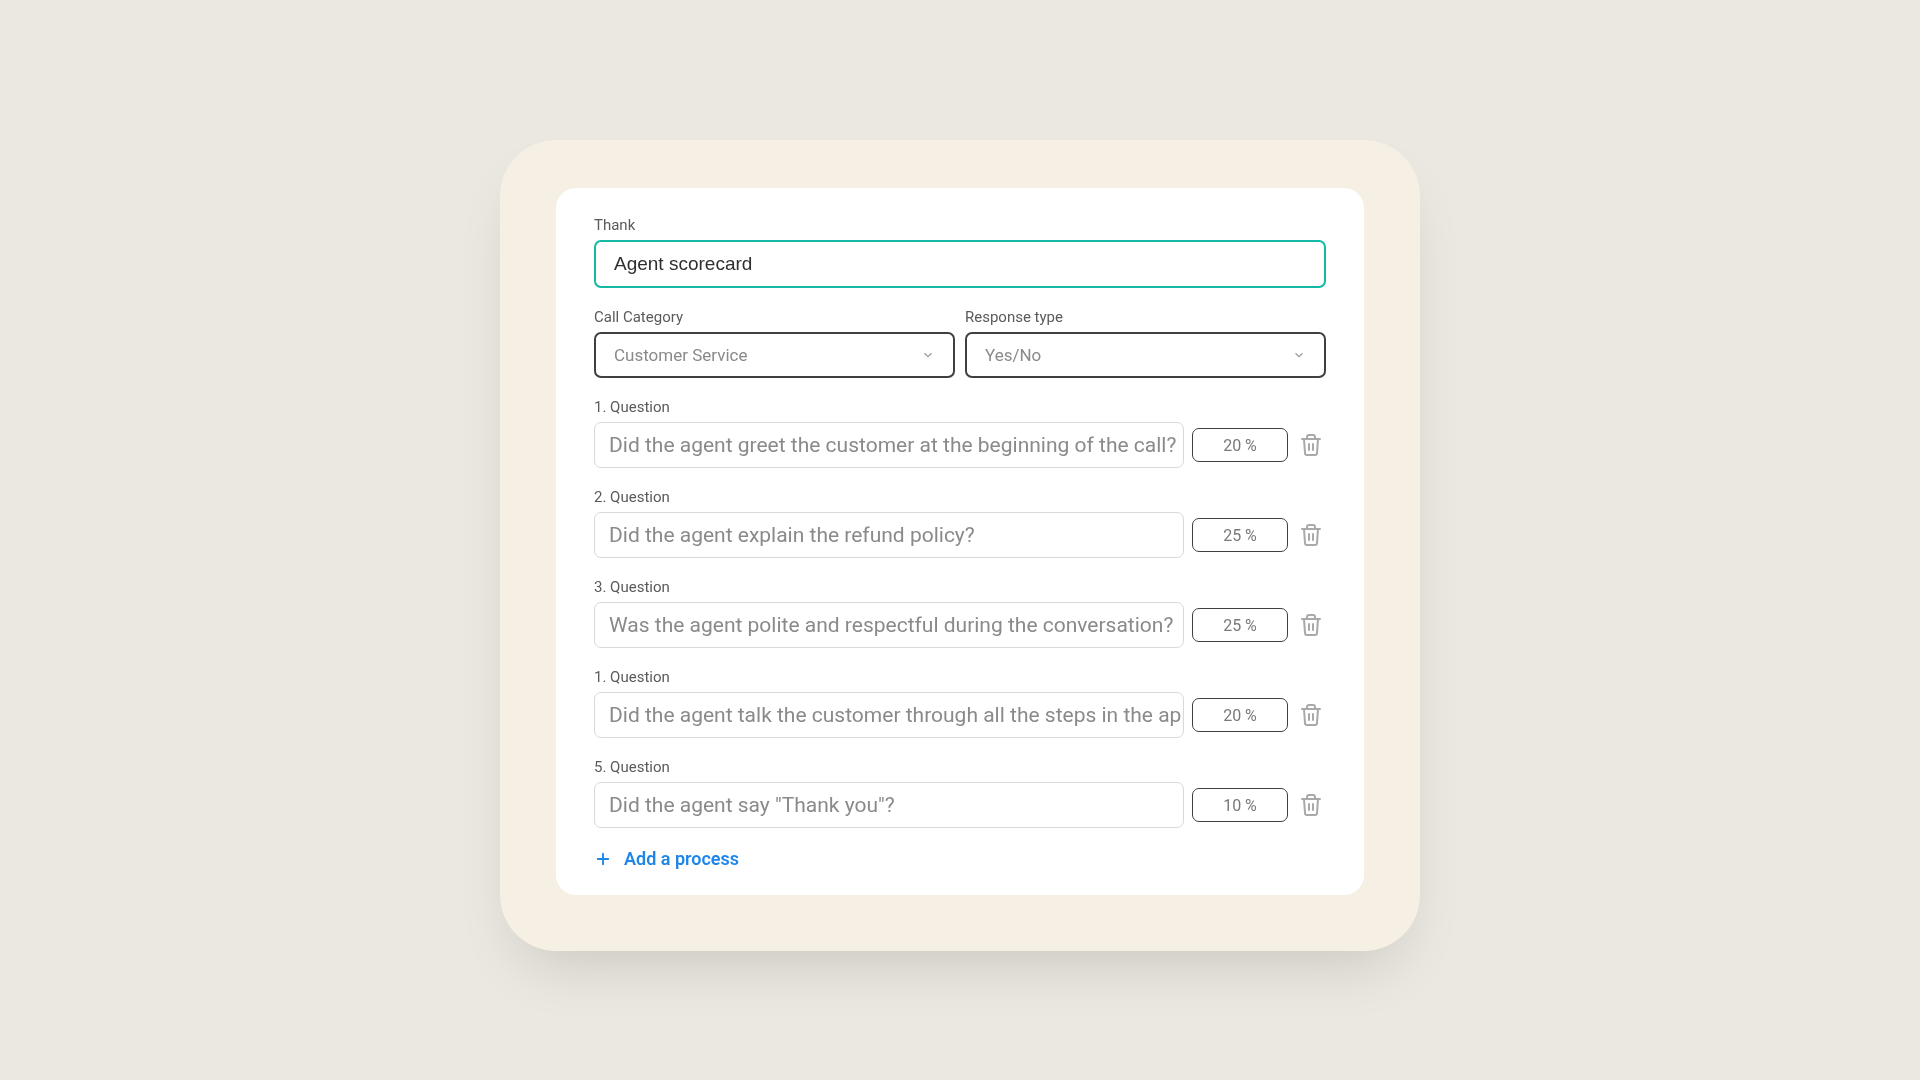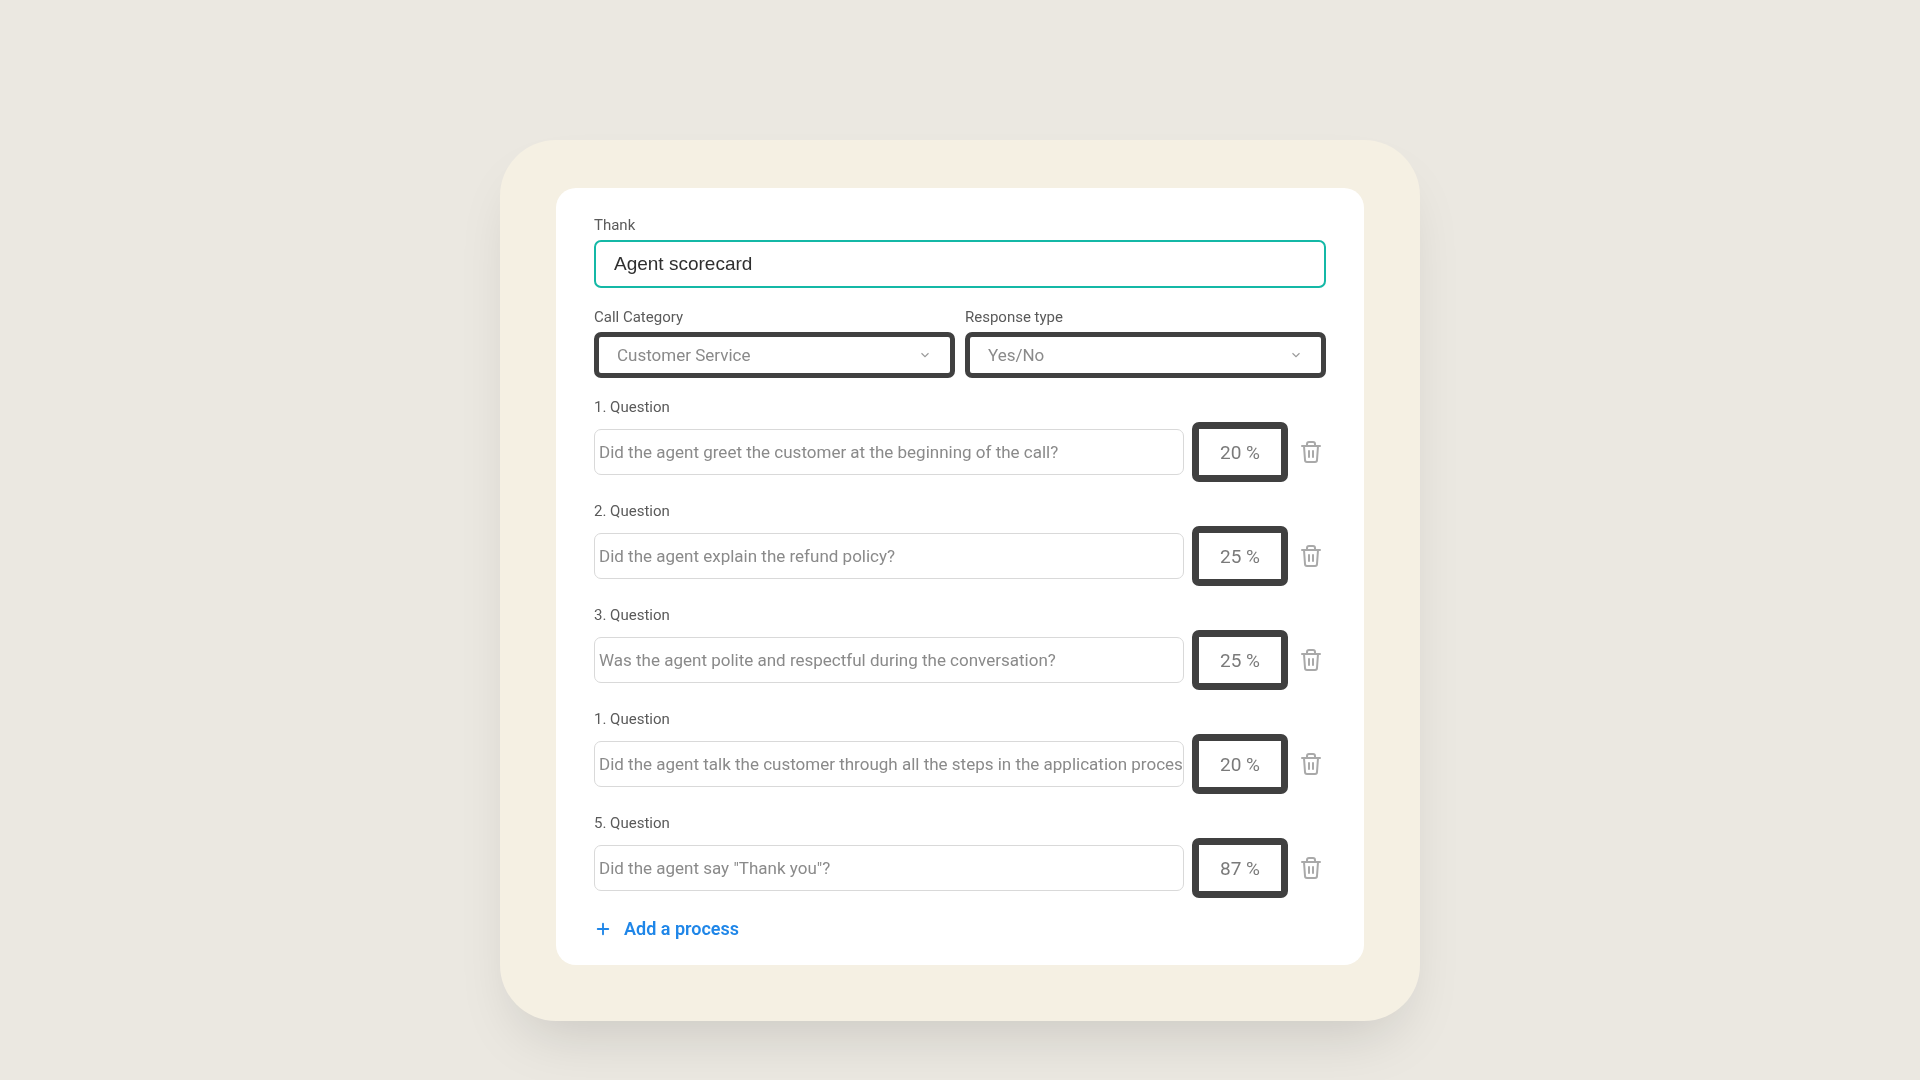--- a/index.html
+++ b/index.html
@@ -52,21 +52,21 @@
     margin-top: 20px;
   }
   .col {
     flex: 1;
     display: flex;
     flex-direction: column;
   }
   .select {
     position: relative;
     height: 46px;
-    border: 5px solid #404040;
+    border: 2px solid #404040;
     border-radius: 7px;
     display: flex;
     align-items: center;
     padding: 0 18px;
     background: #FFFFFF;
   }
   .select-value {
     font-size: 17px;
     color: #8A8A8A;
     flex: 1;
@@ -83,39 +83,39 @@
   .question-row {
     display: flex;
     gap: 8px;
     align-items: center;
   }
   .question-input {
     flex: 1;
     height: 46px;
     border: 1px solid #D9D9D9;
     border-radius: 7px;
-    padding: 0 4px;
-    font-size: 17px;
+    padding: 0 14px;
+    font-size: 21px;
     color: #8A8A8A;
     background: #FFFFFF;
     white-space: nowrap;
     overflow: hidden;
     text-overflow: clip;
     display: flex;
     align-items: center;
   }
   .weight-input {
     width: 96px;
-    height: 60px;
-    border: 7px solid #404040;
-    border-radius: 7px;
-    display: flex;
-    align-items: center;
-    justify-content: center;
-    font-size: 19px;
+    height: 34px;
+    border: 1px solid #404040;
+    border-radius: 7px;
+    display: flex;
+    align-items: center;
+    justify-content: center;
+    font-size: 16px;
     color: #7A7A7A;
     background: #FFFFFF;
   }
   .trash-btn {
     width: 30px;
     height: 30px;
     display: flex;
     align-items: center;
     justify-content: center;
     color: #A9A9A9;
@@ -235,21 +235,21 @@
                 <path d="M14 11v6"></path>
                 <path d="M8 6V4a2 2 0 0 1 2-2h4a2 2 0 0 1 2 2v2"></path>
               </svg>
             </div>
           </div>
         </div>
         <div class="question-block">
           <div class="label">5. Question</div>
           <div class="question-row">
             <div class="question-input">Did the agent say "Thank you"?</div>
-            <div class="weight-input">87 %</div>
+            <div class="weight-input">10 %</div>
             <div class="trash-btn">
               <svg viewBox="0 0 24 24" fill="none" stroke="currentColor" stroke-width="2" stroke-linecap="round" stroke-linejoin="round">
                 <polyline points="3 6 5 6 21 6"></polyline>
                 <path d="M19 6l-1 14a2 2 0 0 1-2 2H8a2 2 0 0 1-2-2L5 6"></path>
                 <path d="M10 11v6"></path>
                 <path d="M14 11v6"></path>
                 <path d="M8 6V4a2 2 0 0 1 2-2h4a2 2 0 0 1 2 2v2"></path>
               </svg>
             </div>
           </div>

